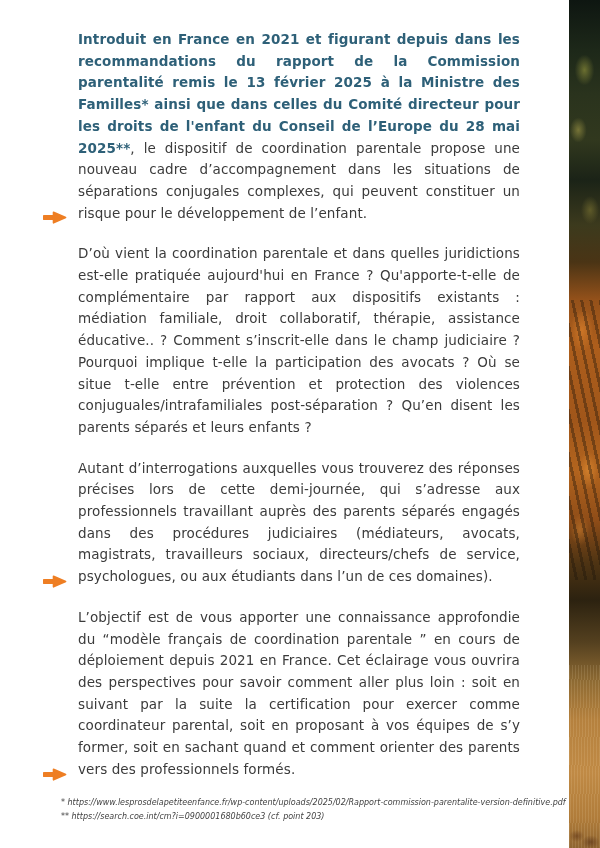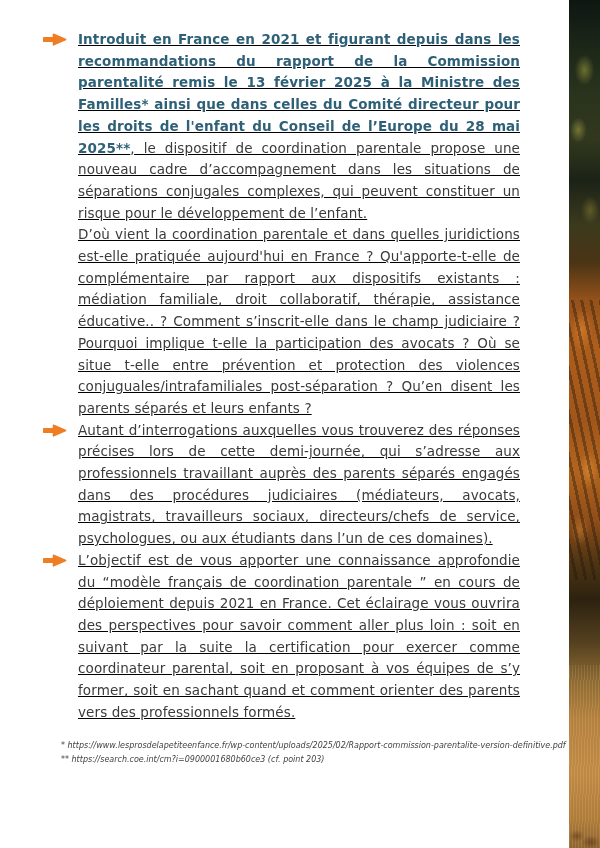--- a/index.html
+++ b/index.html
@@ -20,24 +20,23 @@
 
   
   .content {
     position: absolute;
     left: 43px;
     top: 29px;
     width: 477px;
   }
   .para {
     display: flex;
-    align-items: flex-start;
-    text-decoration: underline;
+    align-items: flex-end;
   }
-  .para + .para { }
+  .para + .para { margin-top: 19px; }
   .bullet-cell {
     flex: 0 0 35px;
     width: 35px;
     padding-top: 4px;
   }
   .bullet-cell svg { display: block; }
   .bullet-cell.empty { visibility: hidden; height: 1px; }
   .ptext {
     flex: 1;
     font-size: 13.5px;

